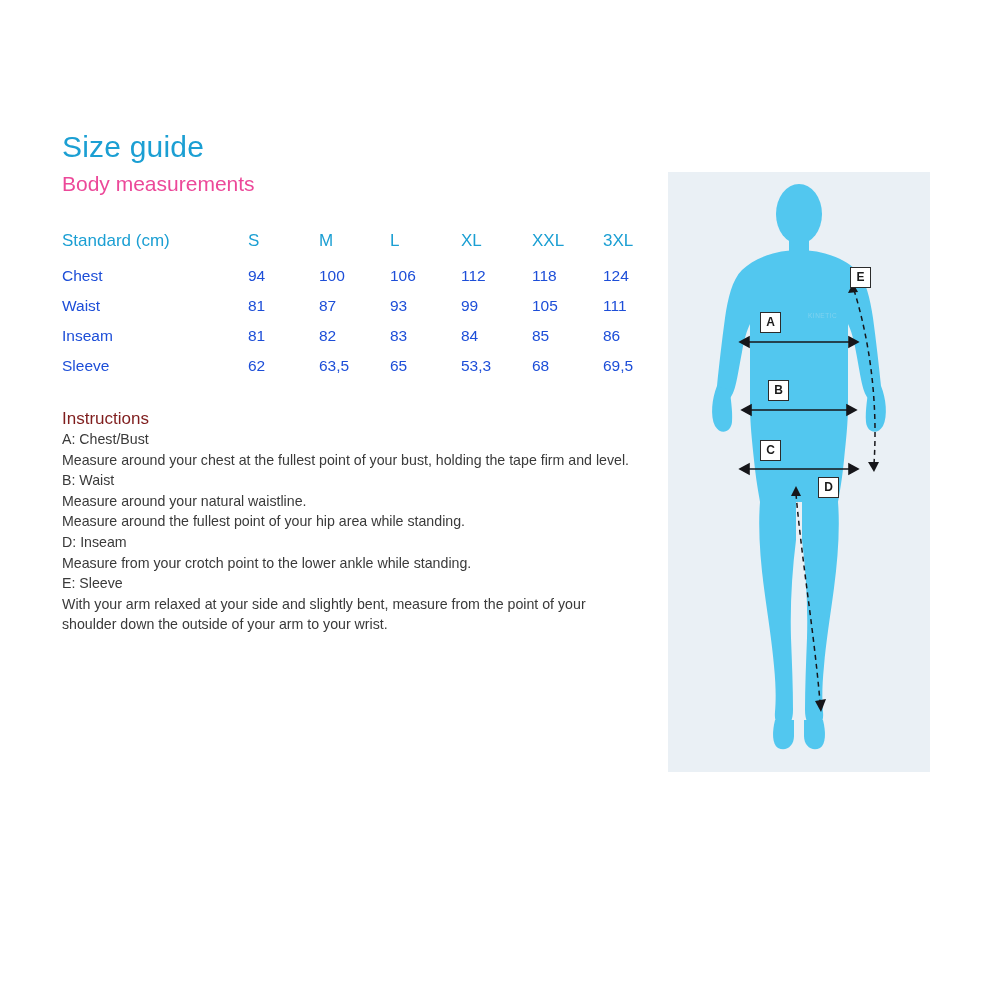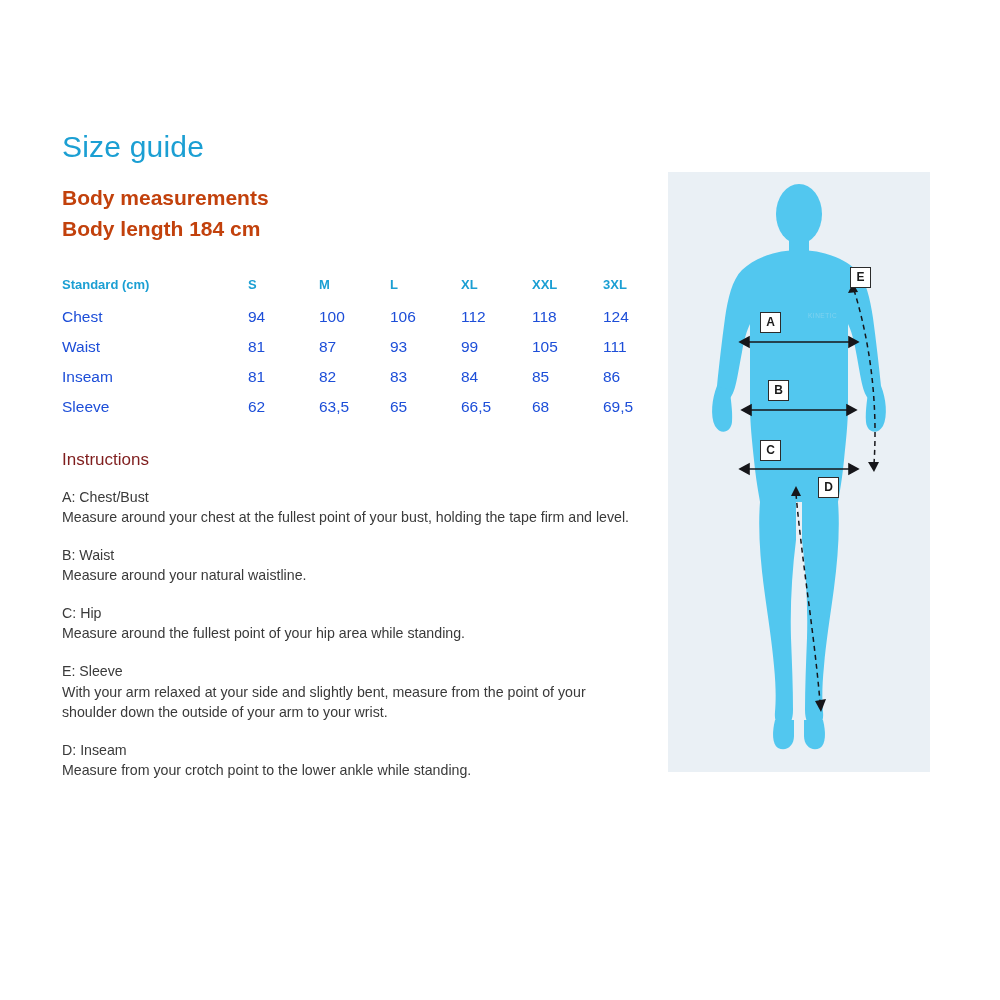--- a/index.html
+++ b/index.html
@@ -29,27 +29,27 @@
     left: 62px;
     top: 128px;
     width: 580px;
   }
 
   .title {
     font-size: 30px;
     color: #1b9fd3;
     font-weight: 400;
     letter-spacing: .2px;
-    margin: 0 0 16px 0;
+    margin: 0 0 2px 0;
     line-height: 1.25;
   }
   .subtitle {
     font-size: 21px;
-    color: #c2410c;
-    font-weight: 700;
+    color: #ec4899;
+    font-weight: 400;
     line-height: 1.5;
     margin: 0;
   }
 
   
   table.size-table {
     border-collapse: collapse;
     margin-top: 26px;
     width: 590px;
     table-layout: fixed;
@@ -58,42 +58,41 @@
   table.size-table td {
     text-align: left;
     font-size: 15.5px;
     padding: 6px 0 6px 0;
     font-weight: 400;
     color: #1d4ed8;
     vertical-align: middle;
   }
   table.size-table th {
     color: #1b9fd3;
-    font-weight: bold;
-    font-size: 13px;
+    font-weight: normal;
+    font-size: 17px;
     padding-bottom: 10px;
   }
   table.size-table th.col-label,
   table.size-table td.col-label {
     width: 186px;
   }
   table.size-table th.col-v,
   table.size-table td.col-v {
     width: 71px;
   }
 
   
   .instructions-heading {
     margin-top: 28px;
     font-size: 17px;
     color: #7f1d1d;
     font-weight: 400;
   }
   .instr-block {
-    margin-top: 17px;
     font-size: 14.2px;
     line-height: 1.45;
     color: #3a3a3a;
     max-width: 660px;
   }
   .instr-block .instr-title {
     display: block;
   }
   .instr-block .instr-body {
     display: block;
@@ -137,21 +136,20 @@
 </style>
 </head>
 <body>
 
 <div class="page">
 
   <div class="left-col">
 
     <h1 class="title">Size guide</h1>
     <div class="subtitle">Body measurements</div>
-    <div class="subtitle">Body length 184 cm</div>
 
     <table class="size-table">
       <thead>
         <tr>
           <th class="col-label">Standard (cm)</th>
           <th class="col-v">S</th>
           <th class="col-v">M</th>
           <th class="col-v">L</th>
           <th class="col-v">XL</th>
           <th class="col-v">XXL</th>
@@ -184,52 +182,51 @@
           <td class="col-v">83</td>
           <td class="col-v">84</td>
           <td class="col-v">85</td>
           <td class="col-v">86</td>
         </tr>
         <tr>
           <td class="col-label">Sleeve</td>
           <td class="col-v">62</td>
           <td class="col-v">63,5</td>
           <td class="col-v">65</td>
-          <td class="col-v">66,5</td>
+          <td class="col-v">53,3</td>
           <td class="col-v">68</td>
           <td class="col-v">69,5</td>
         </tr>
       </tbody>
     </table>
 
     <div class="instructions-heading">Instructions</div>
 
     <div class="instr-block">
       <span class="instr-title">A: Chest/Bust</span>
       <span class="instr-body">Measure around your chest at the fullest point of your bust, holding the tape firm and level.</span>
     </div>
 
     <div class="instr-block">
       <span class="instr-title">B: Waist</span>
       <span class="instr-body">Measure around your natural waistline.</span>
     </div>
 
     <div class="instr-block">
-      <span class="instr-title">C: Hip</span>
       <span class="instr-body">Measure around the fullest point of your hip area while standing.</span>
+    </div>
+
+    <div class="instr-block">
+      <span class="instr-title">D: Inseam</span>
+      <span class="instr-body">Measure from your crotch point to the lower ankle while standing.</span>
     </div>
 
     <div class="instr-block">
       <span class="instr-title">E: Sleeve</span>
       <span class="instr-body">With your arm relaxed at your side and slightly bent, measure from the point of your shoulder down the outside of your arm to your wrist.</span>
-    </div>
-
-    <div class="instr-block">
-      <span class="instr-title">D: Inseam</span>
-      <span class="instr-body">Measure from your crotch point to the lower ankle while standing.</span>
     </div>
 
   </div>
 
   <div class="figure-panel">
 
     <svg width="262" height="600" viewBox="0 0 262 600">
 
       <g fill="#52c7ef">
 

